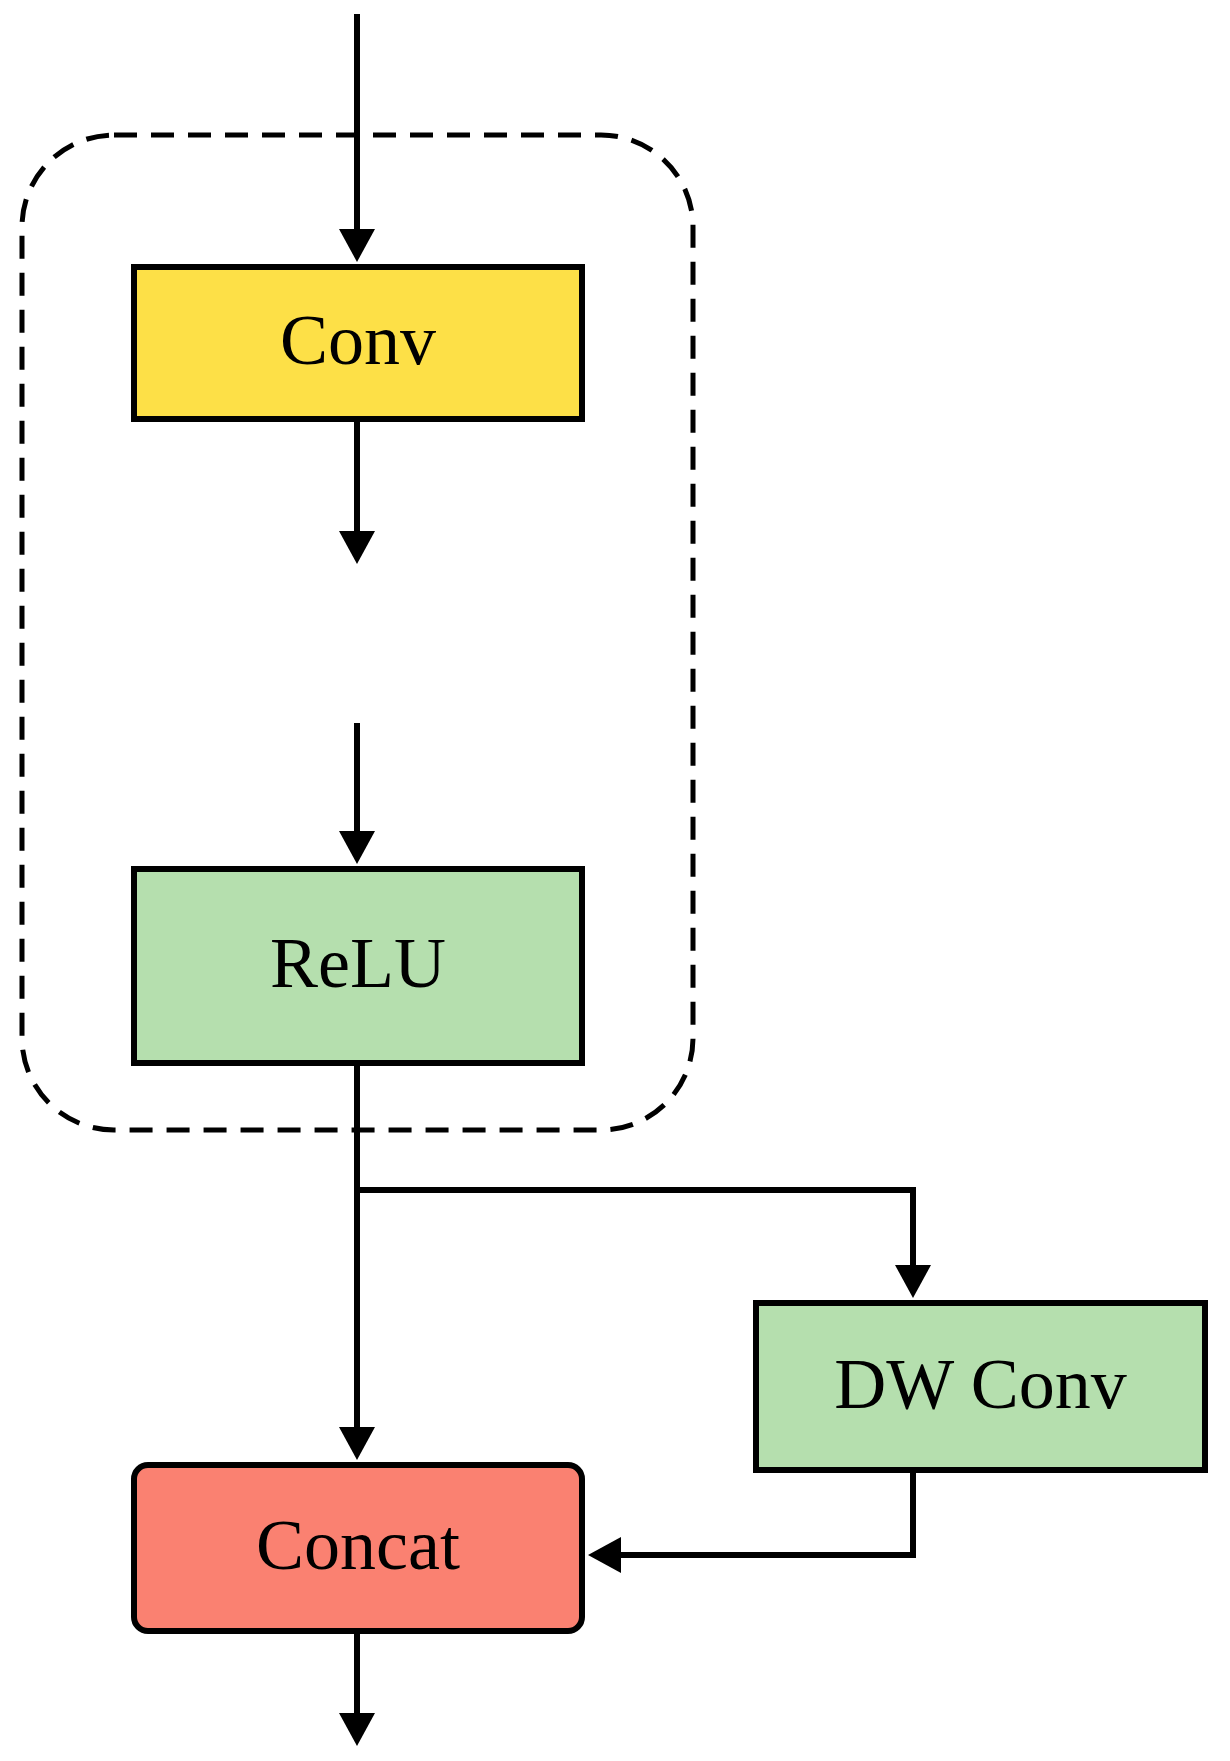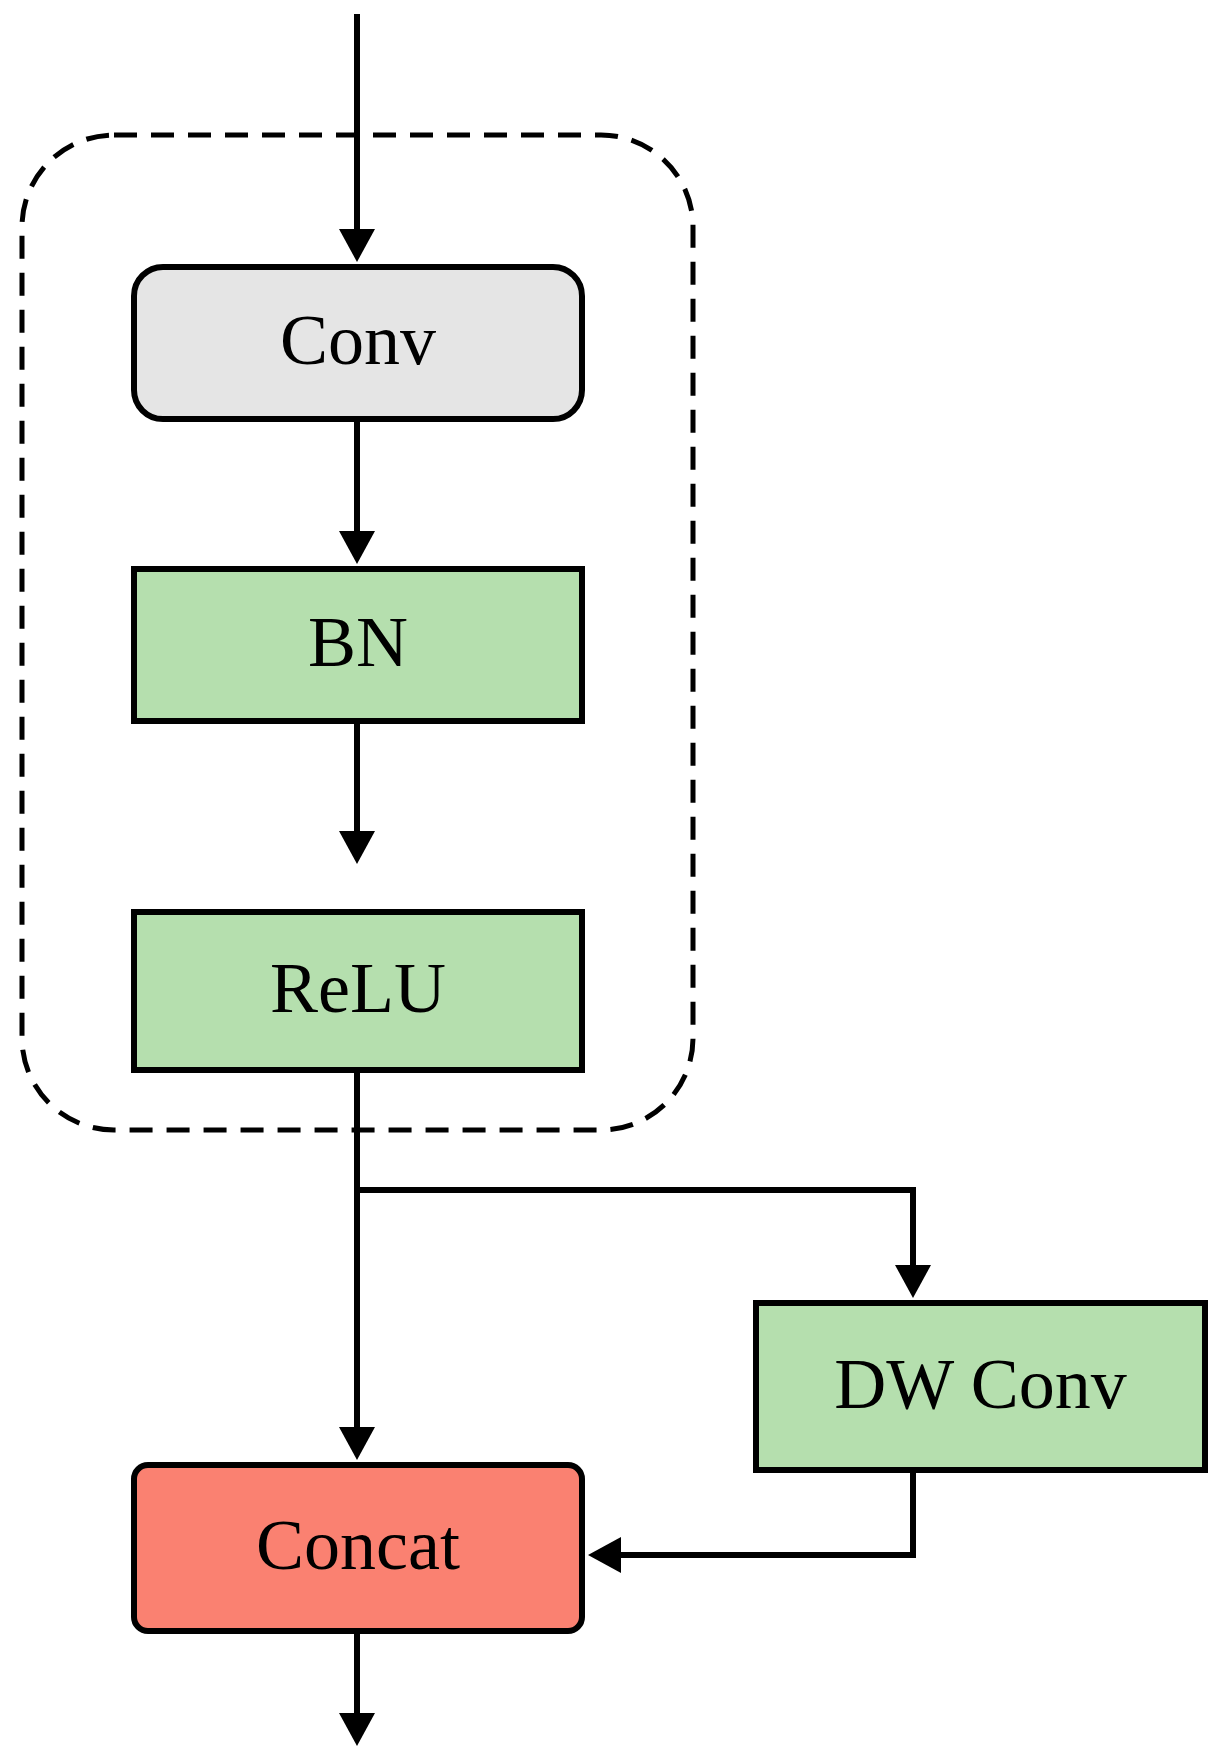--- a/index.html
+++ b/index.html
@@ -32,21 +32,21 @@
   }
   .node .label {
     font-size: 72px;
     color: #000000;
     line-height: 1;
     white-space: nowrap;
     padding-bottom: 6px;
   }
   #node-conv   { left: 131px; top: 264px;  width: 454px; height: 158px; }
   #node-bn     { left: 131px; top: 566px;  width: 454px; height: 158px; }
-  #node-relu   { left: 131px; top: 866px;  width: 454px; height: 164px; margin-top: 43px; }
+  #node-relu   { left: 131px; top: 866px;  width: 454px; height: 200px; }
   #node-dwconv { left: 753px; top: 1300px; width: 455px; height: 173px; }
   #node-concat { left: 131px; top: 1462px; width: 454px; height: 172px; border-radius: 17px; }
 </style>
 </head>
 <body>
 
 <div class="canvas">
 
   <svg class="wires" viewBox="0 0 1230 1761" xmlns="http://www.w3.org/2000/svg">
 
@@ -83,27 +83,24 @@
       <path d="M 913 1473 L 913 1555 L 610 1555" stroke="#000000" stroke-width="6" fill="none"></path>
       <polygon points="588,1555 621,1537 621,1573" fill="#000000"></polygon>
     </g>
 
     <g>
       <path d="M 357 1634 L 357 1725" stroke="#000000" stroke-width="6" fill="none"></path>
       <polygon points="357,1746 339,1713 375,1713" fill="#000000"></polygon>
     </g>
   </svg>
 
-  <div class="node" id="node-conv" style="background-color: #e5e5e5; border-radius: 32px;">
+  <div class="node" id="node-conv" style="background-color: #fde047;">
     <span class="label">Conv</span>
   </div>
 
-  <div class="node" id="node-bn" style="background-color: rgb(181, 223, 174);">
-    <span class="label">BN</span>
-  </div>
 
   <div class="node" id="node-relu" style="background-color: rgb(181, 223, 174);">
     <span class="label">ReLU</span>
   </div>
 
   <div class="node" id="node-dwconv" style="background-color: rgb(181, 223, 174);">
     <span class="label">DW Conv</span>
   </div>
 
   <div class="node" id="node-concat" style="background-color: rgb(250, 129, 113);">

